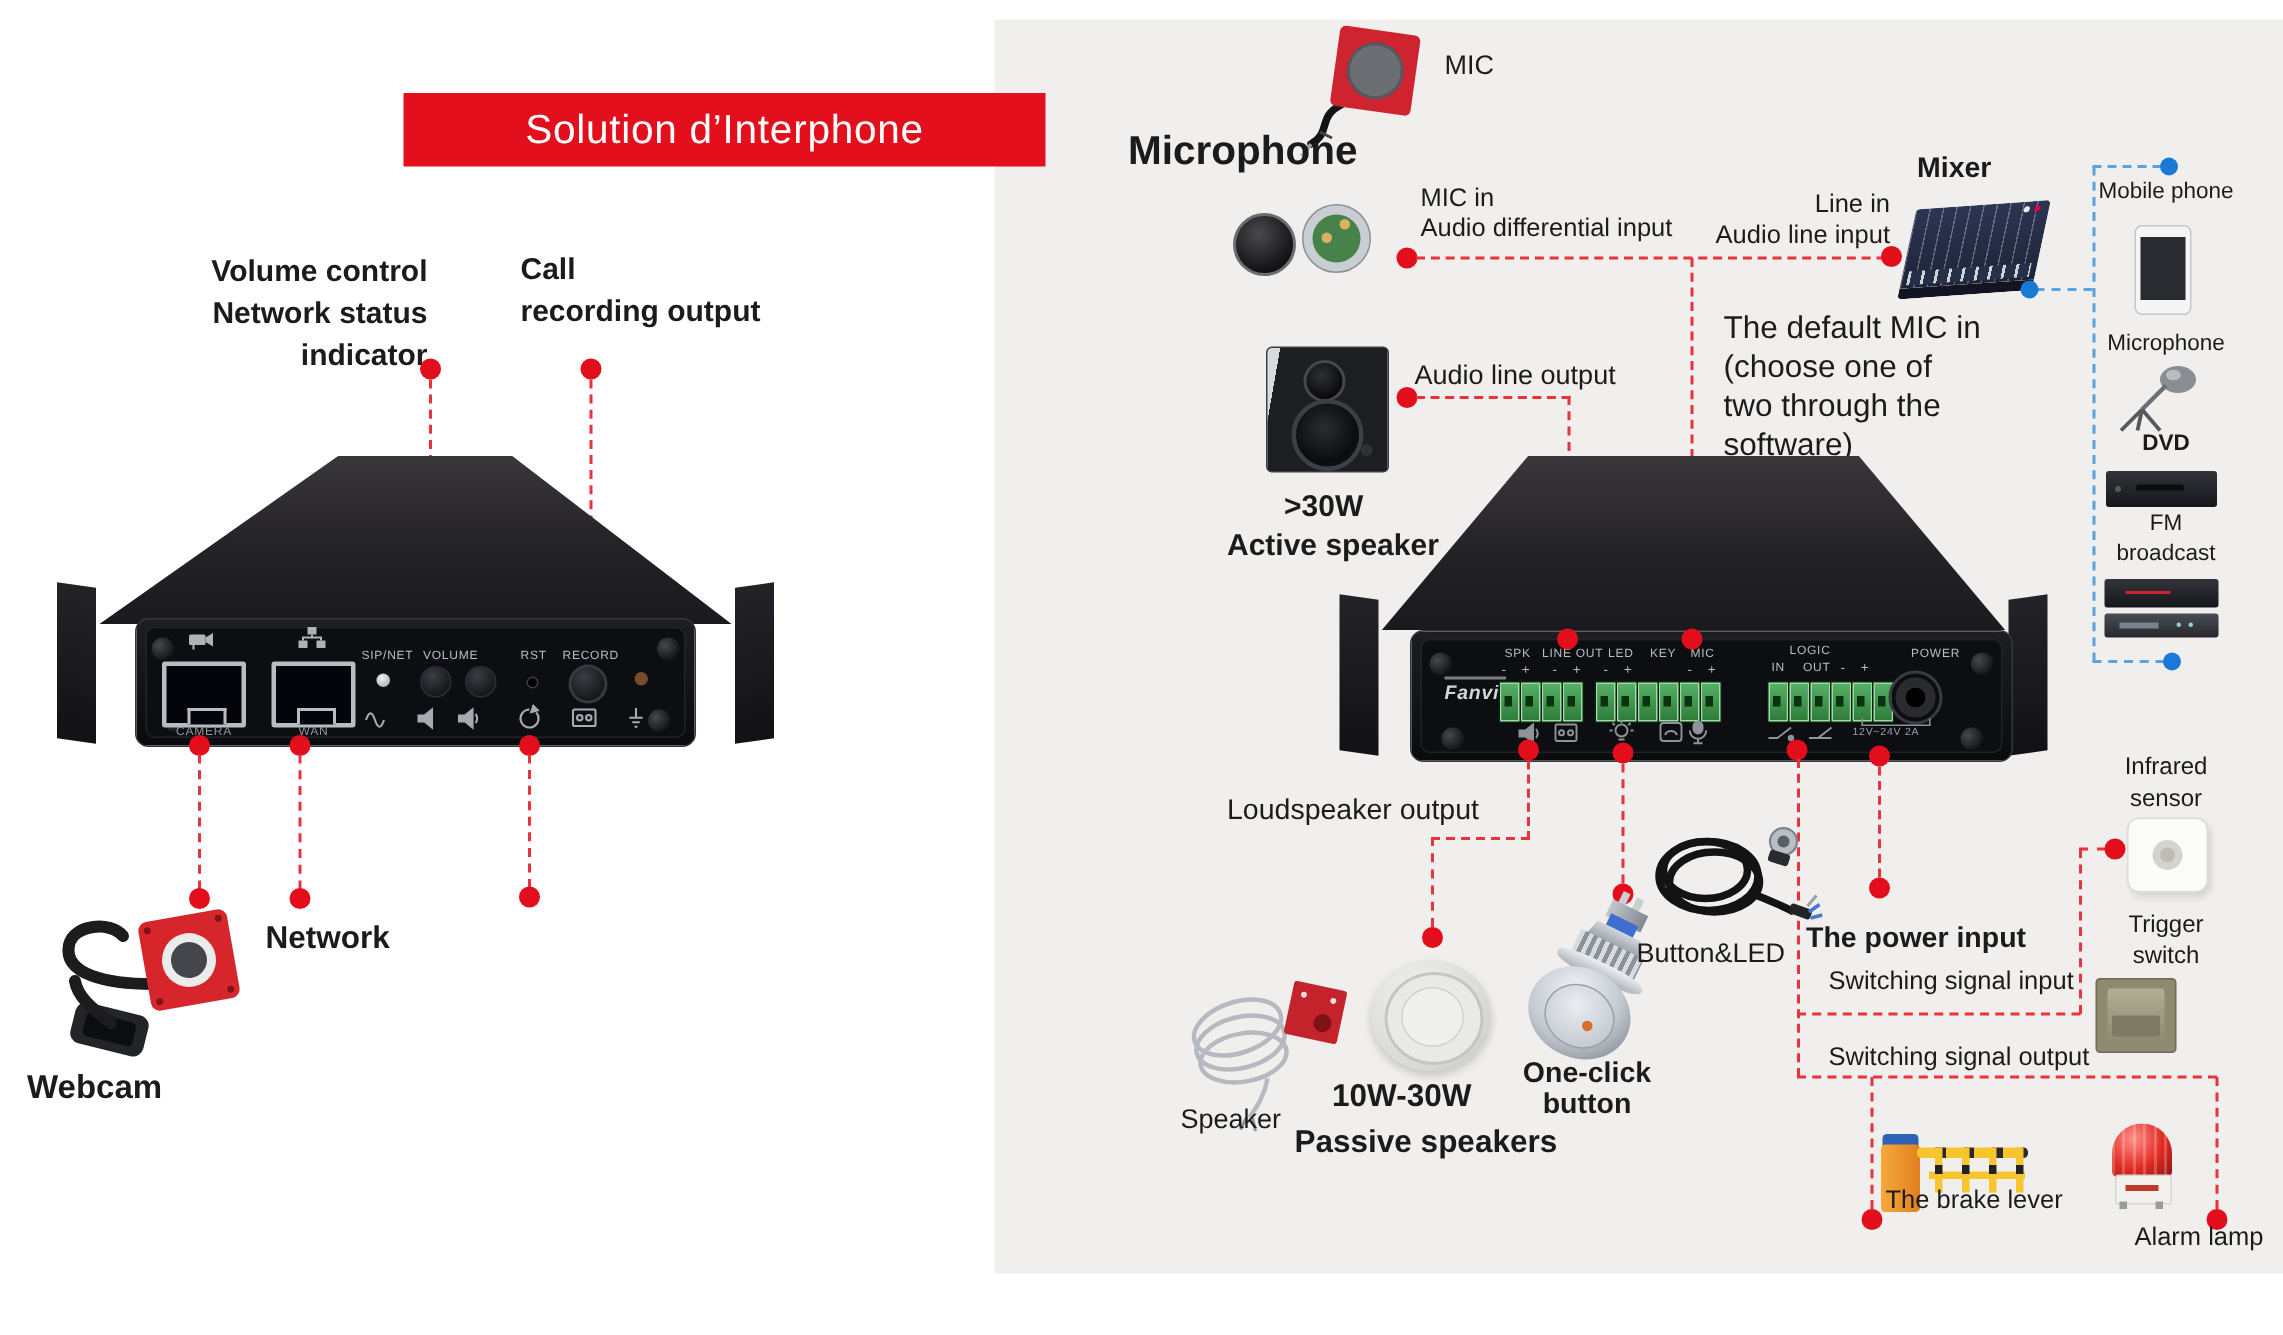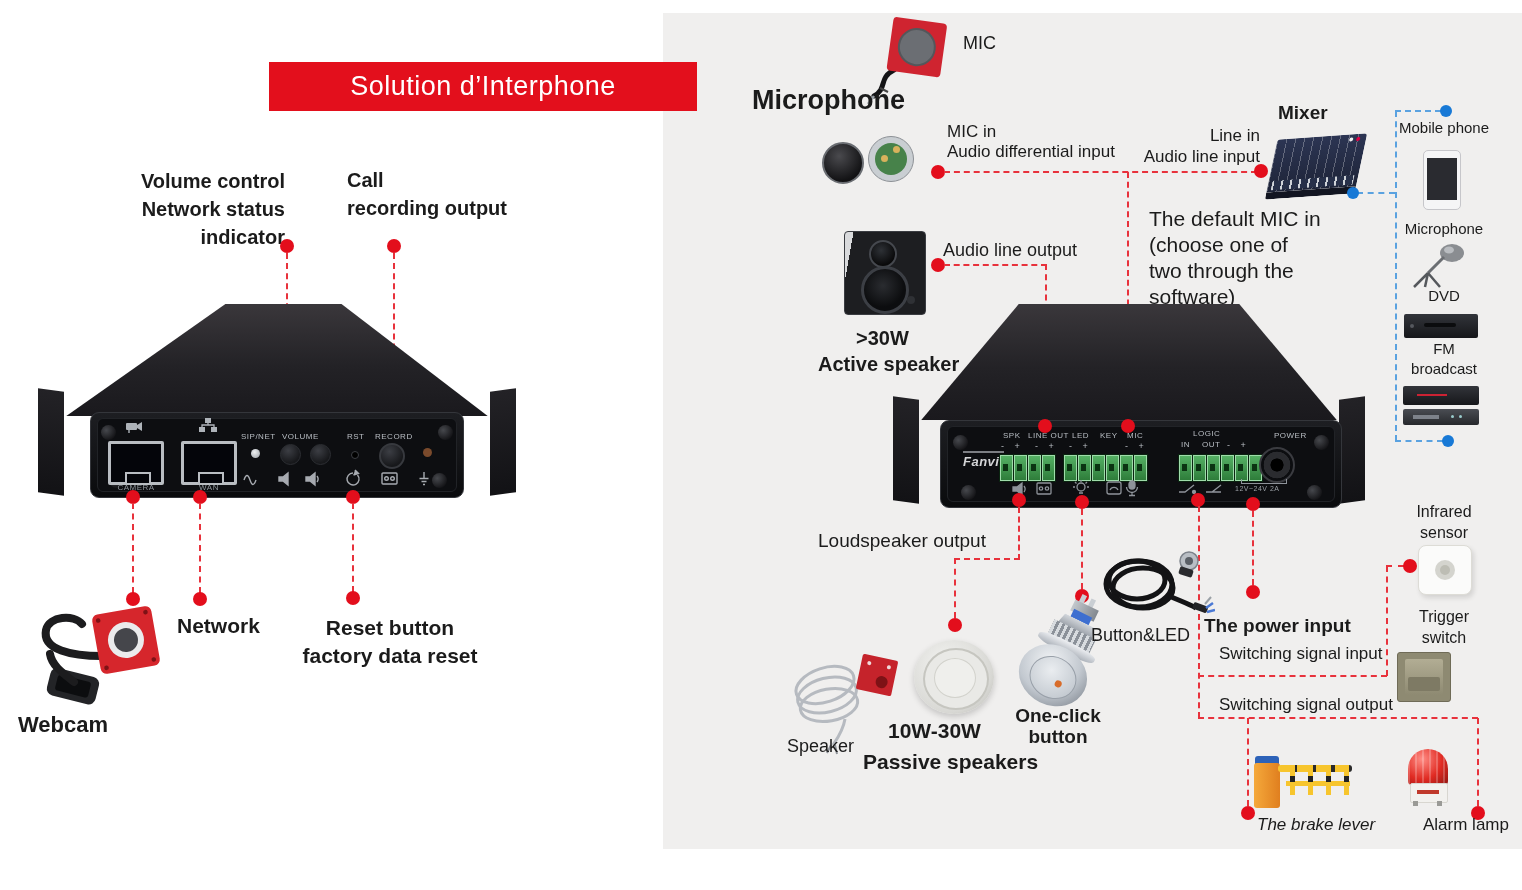--- a/index.html
+++ b/index.html
@@ -149,24 +149,20 @@
       <circle cx="114" cy="42" r="12" fill="#45464b"></circle>
       <circle cx="90" cy="18" r="2.3" fill="#7e1216"></circle>
         <circle cx="138" cy="18" r="2.3" fill="#7e1216"></circle>
       <circle cx="90" cy="66" r="2.3" fill="#7e1216"></circle>
         <circle cx="138" cy="66" r="2.3" fill="#7e1216"></circle>
     </g>
   </svg>
 
   <div class="lbl b" style="left:18px;top:712px;font-size:22px;">Webcam</div>
   <div class="lbl b" style="left:177px;top:614px;font-size:21px;">Network</div>
-  <div class="lbl b" style="left:292px;top:614px;width:196px;text-align:center;font-size:21px;line-height:28px;">
-    <div>Reset button</div>
-    <div>factory data reset</div>
-  </div>
 
   <svg class="abs" style="left:858px;top:14px;" width="95" height="95" viewBox="0 0 95 95">
     <path d="M36 56 C20 64, 30 74, 16 82" stroke="#141416" stroke-width="5" fill="none" stroke-linecap="round"></path>
     <path d="M16 82 l-6 8" stroke="#9aa0a6" stroke-width="2.5"></path>
     <path d="M22 74 l8 4" stroke="#444" stroke-width="2"></path>
     <g transform="rotate(8 58 32)">
       <rect x="32" y="6" width="54" height="54" rx="4" fill="#cf2430"></rect>
       <circle cx="59" cy="33" r="18" fill="#6b6e73"></circle>
       <circle cx="59" cy="33" r="18" fill="none" stroke="#54575b" stroke-width="2"></circle>
     </g>
@@ -224,21 +220,21 @@
   <div class="phone-art" style="left:1423px;top:150px;">
       <i></i>
     </div>
   <div class="lbl" style="left:1396px;top:220px;width:96px;text-align:center;font-size:15px;">Microphone</div>
   <svg class="abs" style="left:1406px;top:241px;" width="64" height="48" viewBox="0 0 64 48">
     <ellipse cx="46" cy="12" rx="12" ry="9" fill="#8a8d91"></ellipse>
     <ellipse cx="43" cy="9" rx="5" ry="3.5" fill="#b9bcc0"></ellipse>
     <path d="M38 16 L22 32" stroke="#6b6e72" stroke-width="3"></path>
     <path d="M22 32 L8 46 M22 32 L34 46 M22 32 L19 46" stroke="#55585c" stroke-width="2.5"></path>
   </svg>
-  <div class="lbl" style="left:1396px;top:287px;width:96px;text-align:center;font-size:15px;">DVD</div>
+  <div class="lbl" style="left:1396px;top:287px;width:96px;text-align:center;font-size:15px;font-weight:bold;">DVD</div>
   <div class="rack" style="left:1404px;top:314px;width:74px;height:24px;">
     <div class="abs" style="left:20px;top:9px;width:32px;height:4px;background:#0b0c0e;border-radius:2px;"></div>
     <div class="abs" style="left:6px;top:10px;width:4px;height:4px;border-radius:50%;background:#55585e;"></div>
   </div>
   <div class="lbl" style="left:1396px;top:339px;width:96px;text-align:center;font-size:15px;line-height:20px;">
     <div>FM</div>
     <div>broadcast</div>
   </div>
   <div class="rack" style="left:1403px;top:386px;width:76px;height:19px;">
     <div class="abs" style="left:14px;top:8px;width:30px;height:2px;background:#c23;"></div>
@@ -478,16 +474,16 @@
 
   <div class="abs" style="left:1406px;top:749px;width:44px;height:58px;">
     <div class="abs" style="left:2px;top:0;width:40px;height:36px;border-radius:20px 20px 4px 4px;background:repeating-linear-gradient(90deg,rgba(255,255,255,.22) 0 2px,transparent 2px 7px),radial-gradient(circle at 35% 28%,#ff8d85,#e02a22 55%,#8f1511);"></div>
     <div class="abs" style="left:4px;top:34px;width:36px;height:18px;background:#f2f1ee;border:1px solid #d8d6d0;border-radius:2px;">
       <div class="abs" style="left:6px;top:6px;width:22px;height:4px;background:#c0392b;"></div>
     </div>
     <div class="abs" style="left:7px;top:52px;width:5px;height:5px;background:#9a9a96;"></div>
     <div class="abs" style="left:31px;top:52px;width:5px;height:5px;background:#9a9a96;"></div>
   </div>
 
-  <div class="lbl" style="left:1257px;top:815px;font-size:17px;font-style:italic;">The brake lever</div>
+  <div class="lbl" style="left:1257px;top:790px;font-size:17px;">The brake lever</div>
   <div class="lbl" style="left:1379px;top:815px;font-size:17px;margin-left:44px;">Alarm lamp</div>
 
 </div>
 
 </body></html>

